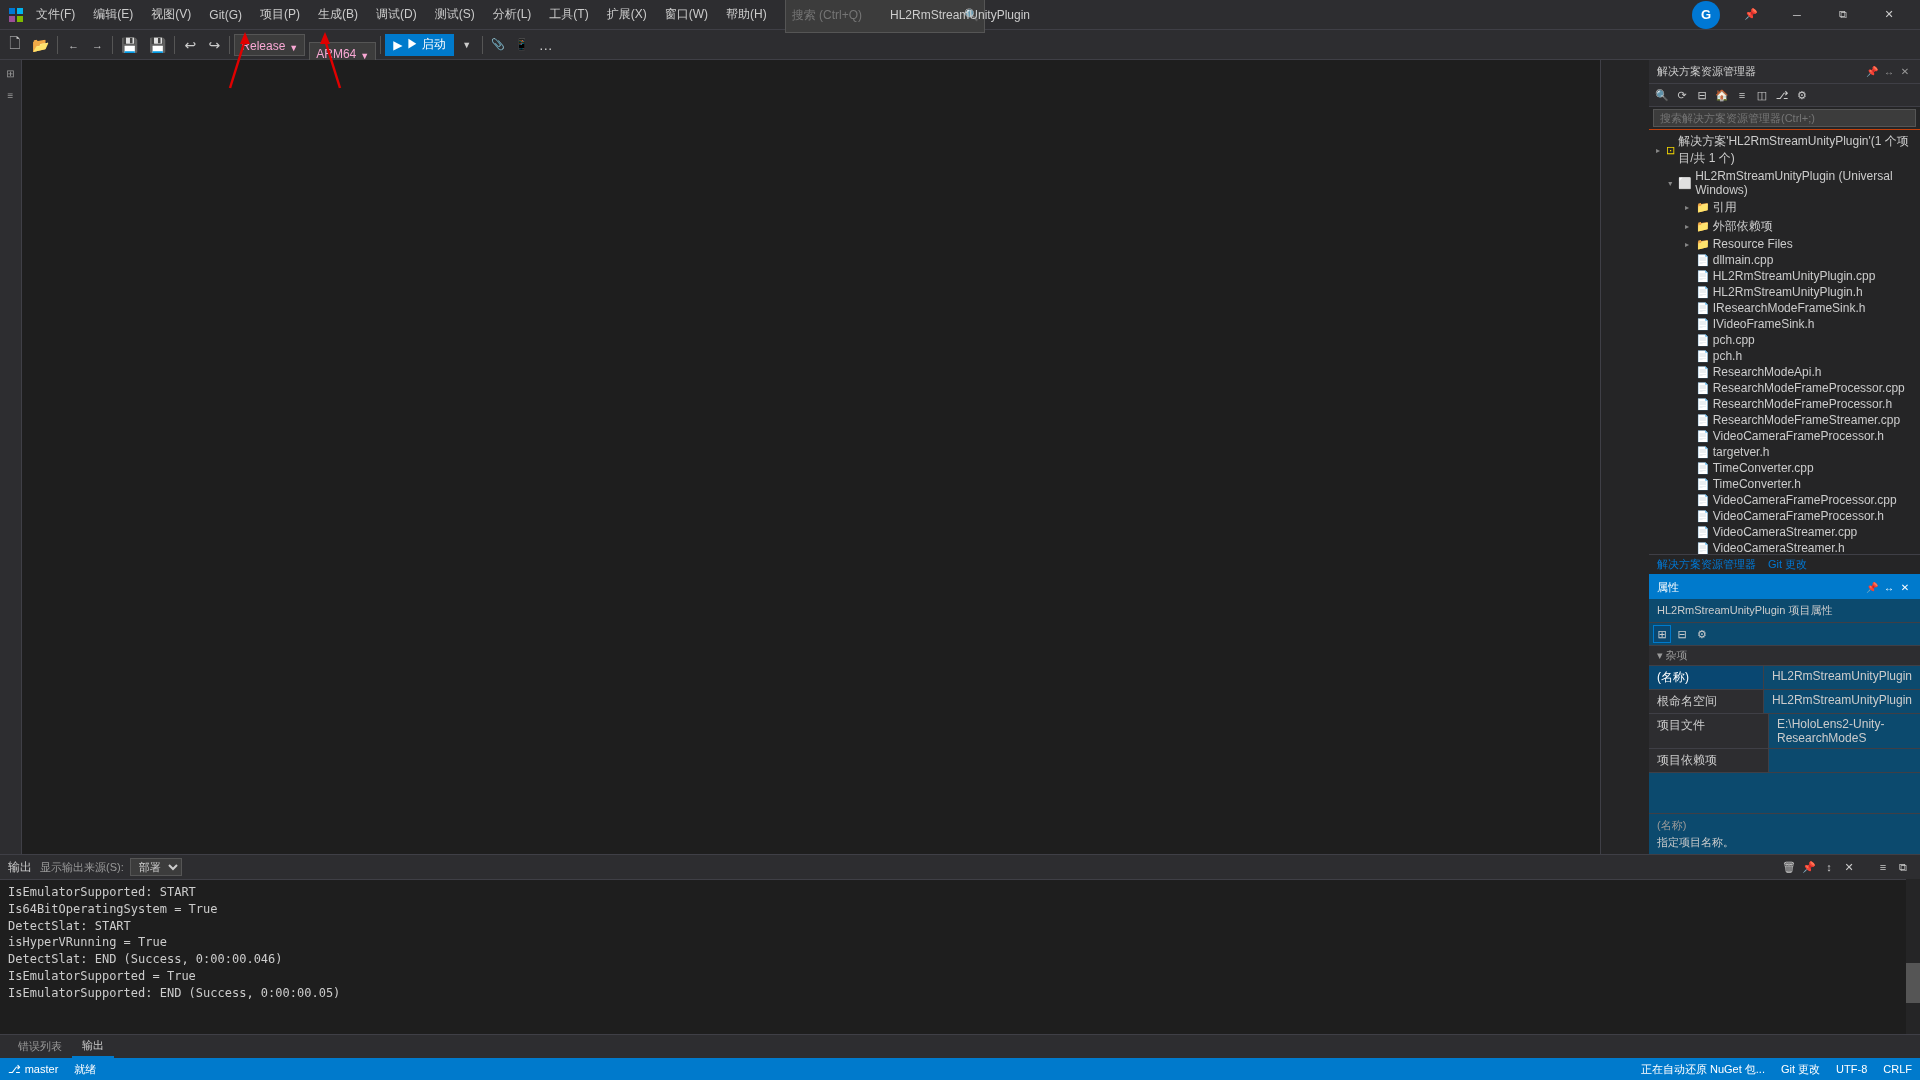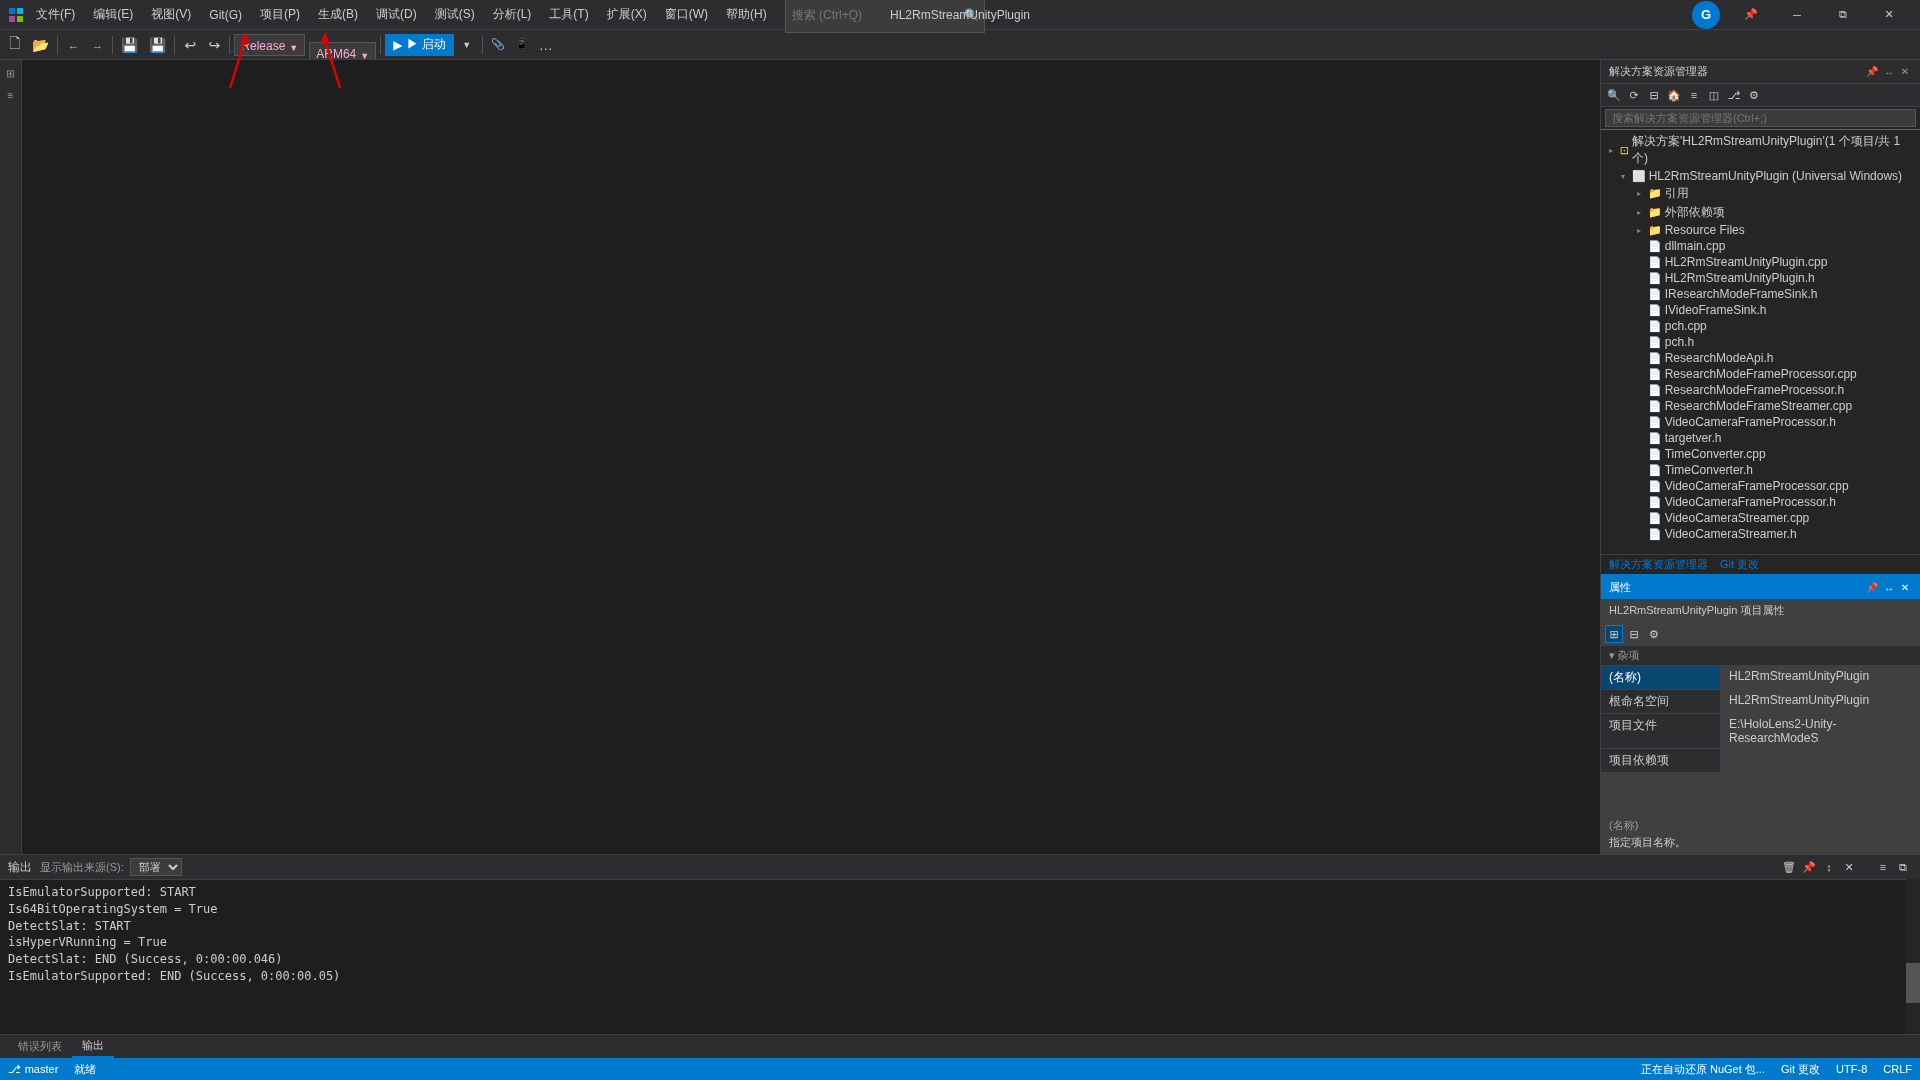--- a/index.html
+++ b/index.html
@@ -147,20 +147,21 @@
       position: relative;
     }
 
     
     #right-panel {
       width: 320px;
       background: #252526;
       display: flex;
       flex-direction: column;
       border-left: 1px solid #3f3f46;
+      padding-left: 48px;
     }
 
     
     #solution-explorer {
       flex: 1;
       display: flex;
       flex-direction: column;
       overflow: hidden;
     }
     #sol-header {
@@ -222,21 +223,21 @@
       margin: 0 3px;
       font-size: 11px;
     }
     .tree-item .item-label {
       font-size: 12px;
     }
 
     
     #properties-panel {
       height: 280px;
-      background: #404040;
+      background: #0c4a6e;
       border-top: 2px solid #007acc;
       display: flex;
       flex-direction: column;
     }
     #prop-header {
       background: #007acc;
       padding: 4px 8px;
       font-size: 11px;
       color: white;
       display: flex;
@@ -750,20 +751,21 @@
       <div class="output-tb-btn">⧉</div>
     </div>
   </div>
   <div id="output-content">
 
   <div>IsEmulatorSupported: START</div>
       <div>    Is64BitOperatingSystem = True</div>
       <div>DetectSlat: START</div>
       <div>    isHyperVRunning = True</div>
       <div>DetectSlat: END (Success, 0:00:00.046)</div>
+      <div>    IsEmulatorSupported = True</div>
       <div>IsEmulatorSupported: END (Success, 0:00:00.05)</div>
     </div>
   <div style="position:absolute;right:0;top:24px;width:14px;bottom:0;background:#252526;">
     <div style="width:14px;height:40px;background:#555;position:absolute;bottom:20%;right:0;"></div>
   </div>
 </div>
 
 <div id="bottom-tabs" style="position:absolute;bottom:22px;left:0;right:0;display:flex;align-items:center;background:#2d2d30;border-top:1px solid #3f3f46;padding:0 8px;height:24px;">
   <span class="bottom-tab">错误列表</span>
   <span class="bottom-tab active">输出</span>

